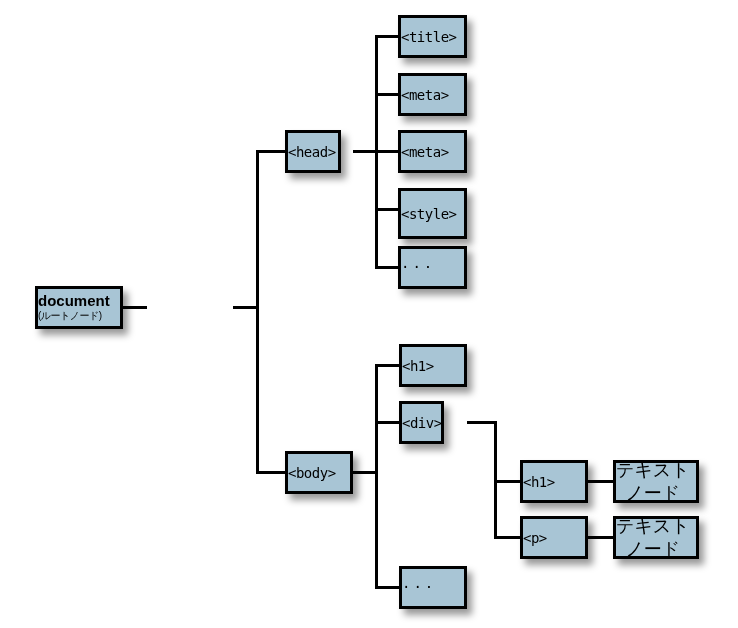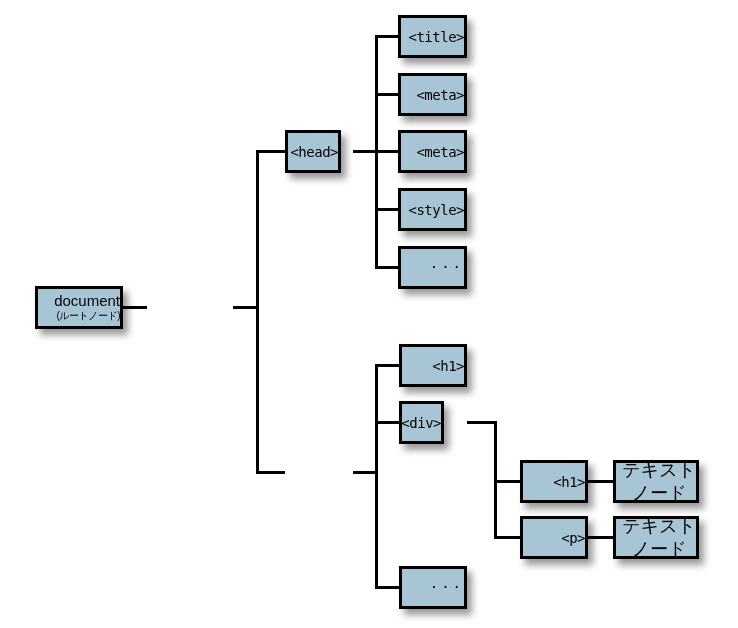--- a/index.html
+++ b/index.html
@@ -23,21 +23,21 @@
     shape-rendering: crispEdges;
   }
   .node {
     position: absolute;
     box-sizing: border-box;
     background: var(--node-fill, #a8c5d5);
     border: 3px solid var(--node-border, #000000);
     box-shadow: 5px 6px 7px rgba(0,0,0,0.40);
     display: flex;
     flex-direction: column;
-    align-items: flex-end;
+    align-items: flex-start;
     justify-content: center;
     color: #000;
     text-align: center;
   }
   .node.mono {
     font-family: "DejaVu Sans Mono", "Liberation Mono", monospace;
     font-size: 14px;
     letter-spacing: -0.5px;
     line-height: 1;
   }
@@ -48,23 +48,22 @@
     line-height: 0.4;
     padding-bottom: 7px;
   }
   .node.jp {
     font-size: 18px;
     line-height: 1.25;
     white-space: pre-line;
   }
   .doc-label {
     font-size: 15px;
-    font-weight: 400;
+    font-weight: 700;
     line-height: 1.1;
-    margin-left: 16px;
   }
   .doc-sublabel {
     font-size: 10px;
     line-height: 1.2;
     letter-spacing: -0.5px;
   }
 </style>
 </head>
 <body>
 
@@ -104,34 +103,37 @@
   <div class="node" style="left:35px;top:286px;width:88px;height:43px">
     <span class="doc-label">document</span>
     <span class="doc-sublabel">(ルートノード)</span>
   </div>
 
 
   <div class="node mono" style="left:285px;top:130px;width:56px;height:43px">
     <span>&lt;head&gt;</span>
   </div>
 
+  <div class="node mono" style="left:285px;top:451px;width:68px;height:43px">
+    <span>&lt;body&gt;</span>
+  </div>
 
   <div class="node mono" style="left:398px;top:15px;width:69px;height:43px">
     <span>&lt;title&gt;</span>
   </div>
 
   <div class="node mono" style="left:398px;top:73px;width:69px;height:43px">
     <span>&lt;meta&gt;</span>
   </div>
 
   <div class="node mono" style="left:398px;top:130px;width:69px;height:43px">
     <span>&lt;meta&gt;</span>
   </div>
 
-  <div class="node mono" style="left:398px;top:188px;width:69px;height:43px">
+  <div class="node mono" style="left:398px;top:188px;width:69px;height:51px">
     <span>&lt;style&gt;</span>
   </div>
 
   <div class="node dots" style="left:398px;top:246px;width:69px;height:43px">
     <span>...</span>
   </div>
 
   <div class="node mono" style="left:399px;top:344px;width:68px;height:43px">
     <span>&lt;h1&gt;</span>
   </div>

